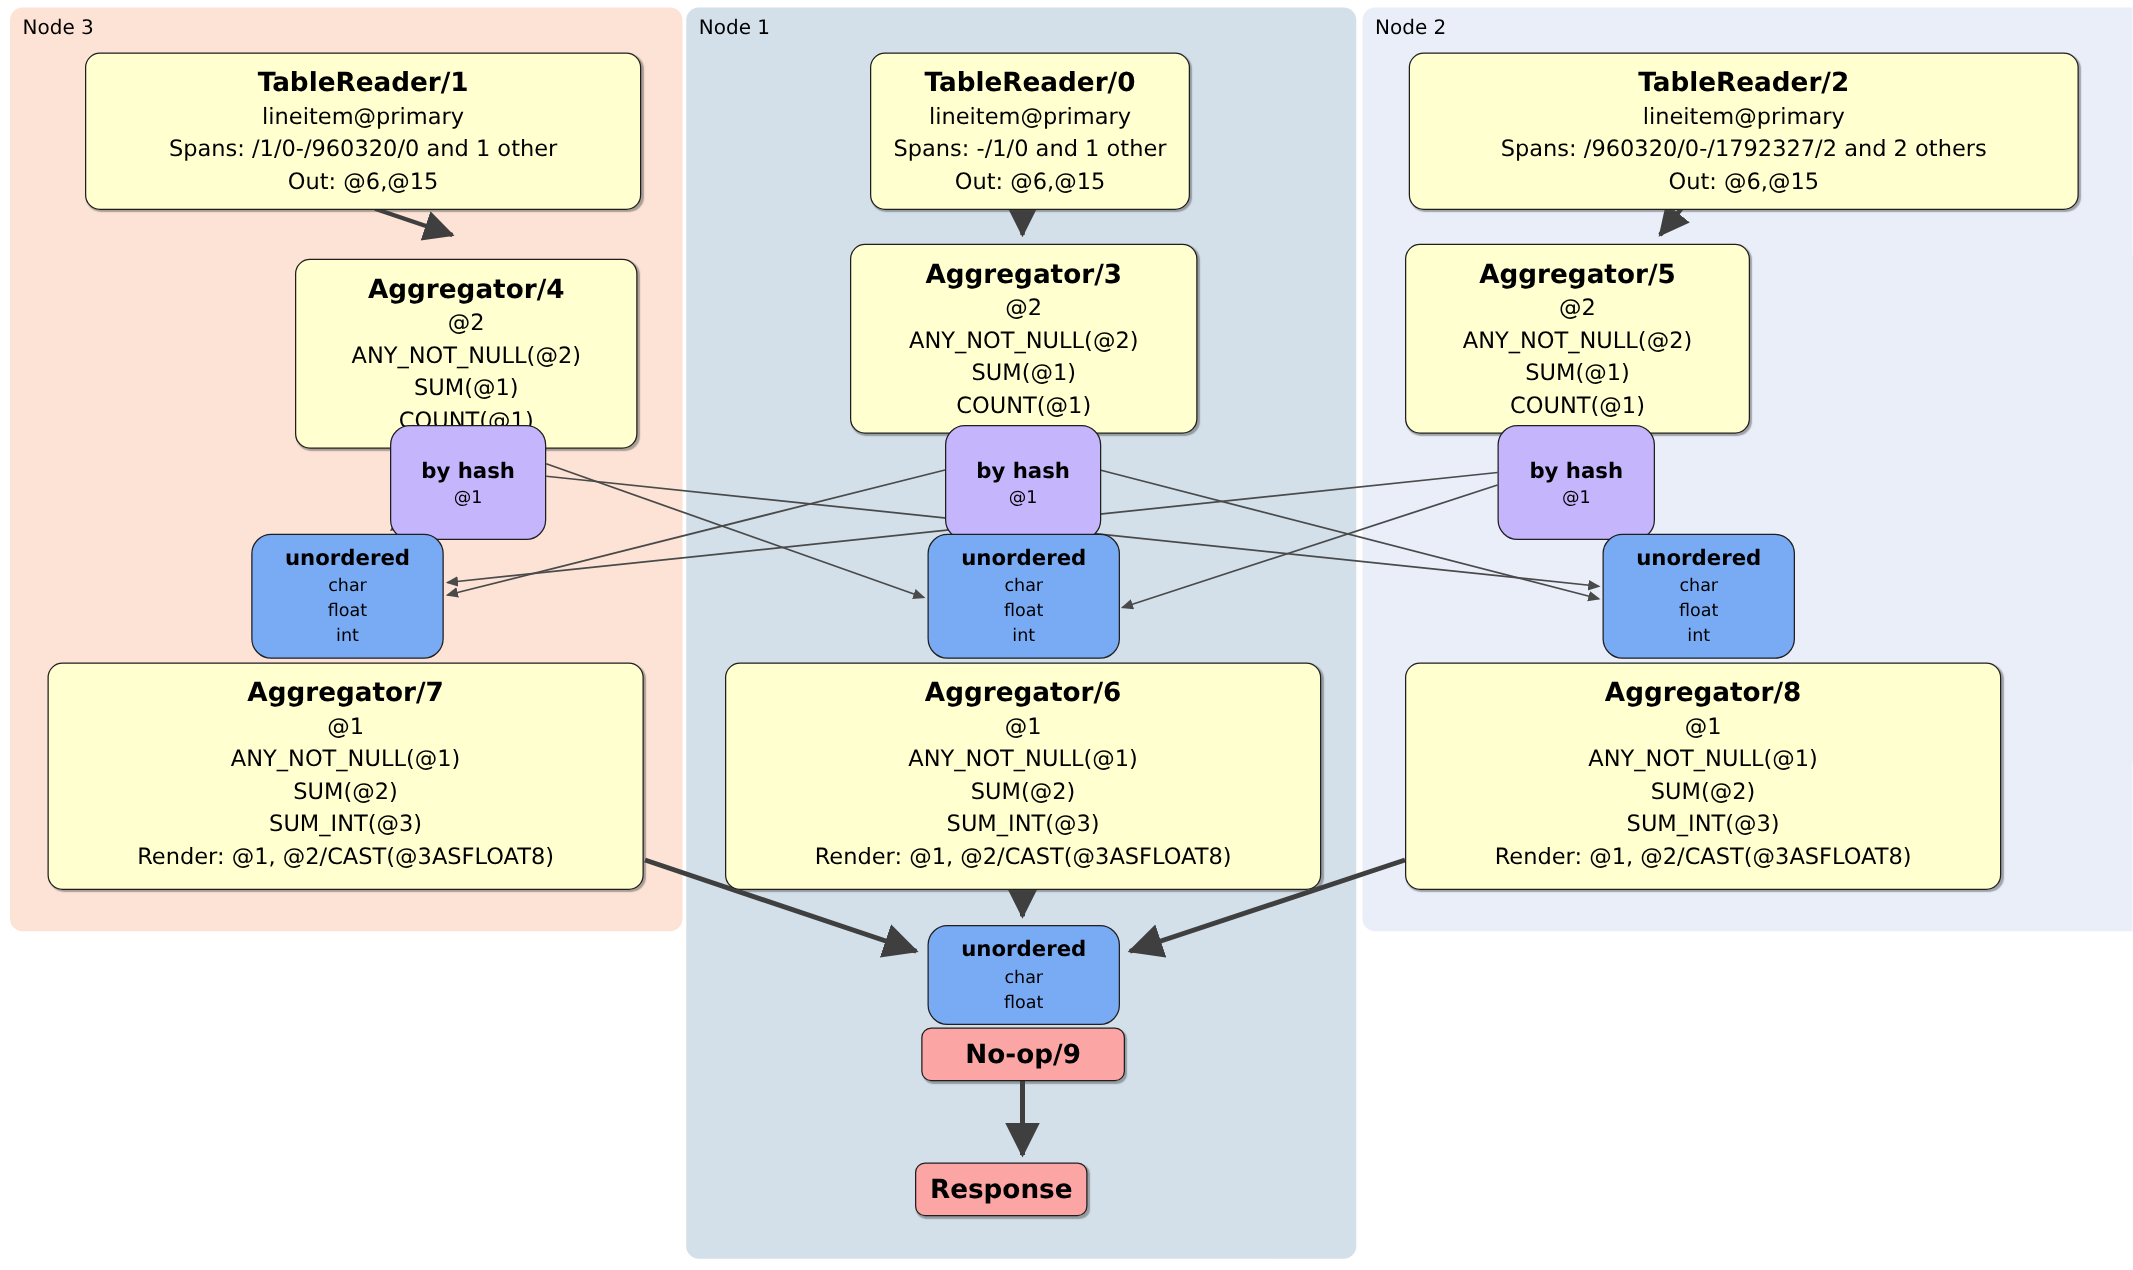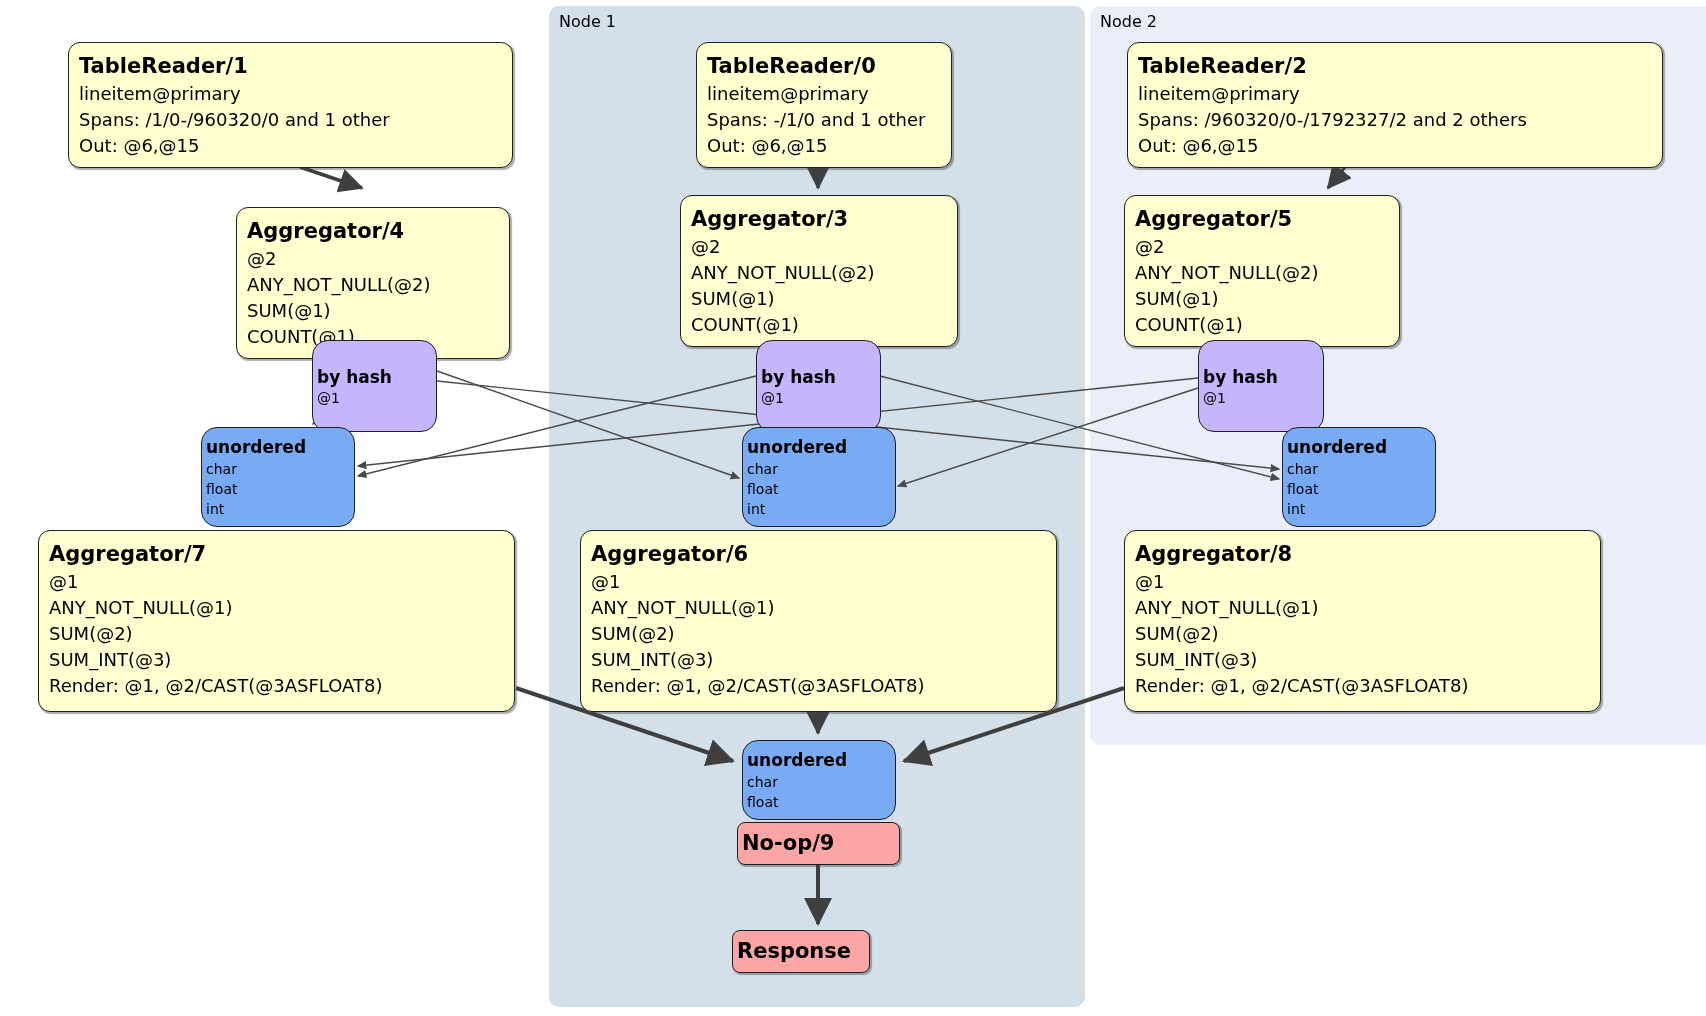--- a/index.html
+++ b/index.html
@@ -3,21 +3,21 @@
 <meta charset="utf-8">
 <style>
   html,body{margin:0;padding:0;background:#ffffff;}
   .canvas{
     position:relative;width:1706px;height:1016px;overflow:hidden;
     font-family:"DejaVu Sans","Liberation Sans",sans-serif;color:#000;
   }
   .panel{position:absolute;border-radius:10px;}
   .panel-label{position:absolute;left:10px;top:6px;font-size:16px;white-space:nowrap;}
   .edges{position:absolute;left:0;top:0;z-index:1;}
-  .node-box{position:absolute;z-index:2;box-sizing:border-box;white-space:nowrap;}
+  .node-box{position:absolute;z-index:2;text-align:center;box-sizing:border-box;white-space:nowrap;}
   .proc{
     background:#ffffcf;border:1.5px solid #1f1f1f;border-radius:12px;
     padding:8px 10px;box-shadow:1.5px 1.5px 1px rgba(70,70,70,0.45);
   }
   .proc .t{font-size:21px;font-weight:bold;line-height:30px;}
   .proc .l{font-size:18px;line-height:26px;}
   .router{
     background:#c4b5fd;border:1.5px solid #1f1f1f;border-radius:16px;
     padding:24px 4px;z-index:3;
   }
@@ -33,20 +33,23 @@
     background:#fca5a5;border:1.5px solid #1f1f1f;border-radius:8px;
     padding:6px 4px 7px;box-shadow:1.5px 1.5px 1px rgba(70,70,70,0.45);
   }
   .pill .t{font-size:21px;font-weight:bold;line-height:28px;}
 </style>
 </head>
 <body>
 
 <div class="canvas">
 
+  <div class="panel" style="left:8px;top:6px;width:538px;height:739px;background:#fce3d5;">
+    <div class="panel-label">Node 3</div>
+  </div>
   <div class="panel" style="left:549px;top:6px;width:536px;height:1001px;background:#d3e0ea;">
     <div class="panel-label">Node 1</div>
   </div>
   <div class="panel" style="left:1090px;top:6px;width:658px;height:739px;background:#e9eef9;border-radius:10px;">
     <div class="panel-label">Node 2</div>
   </div>
 
   <svg class="edges" width="1706" height="1016" viewBox="0 0 1706 1016">
     <defs>
       <marker id="arrow-big" markerWidth="9" markerHeight="9" refX="6.5" refY="3.5" orient="auto">

